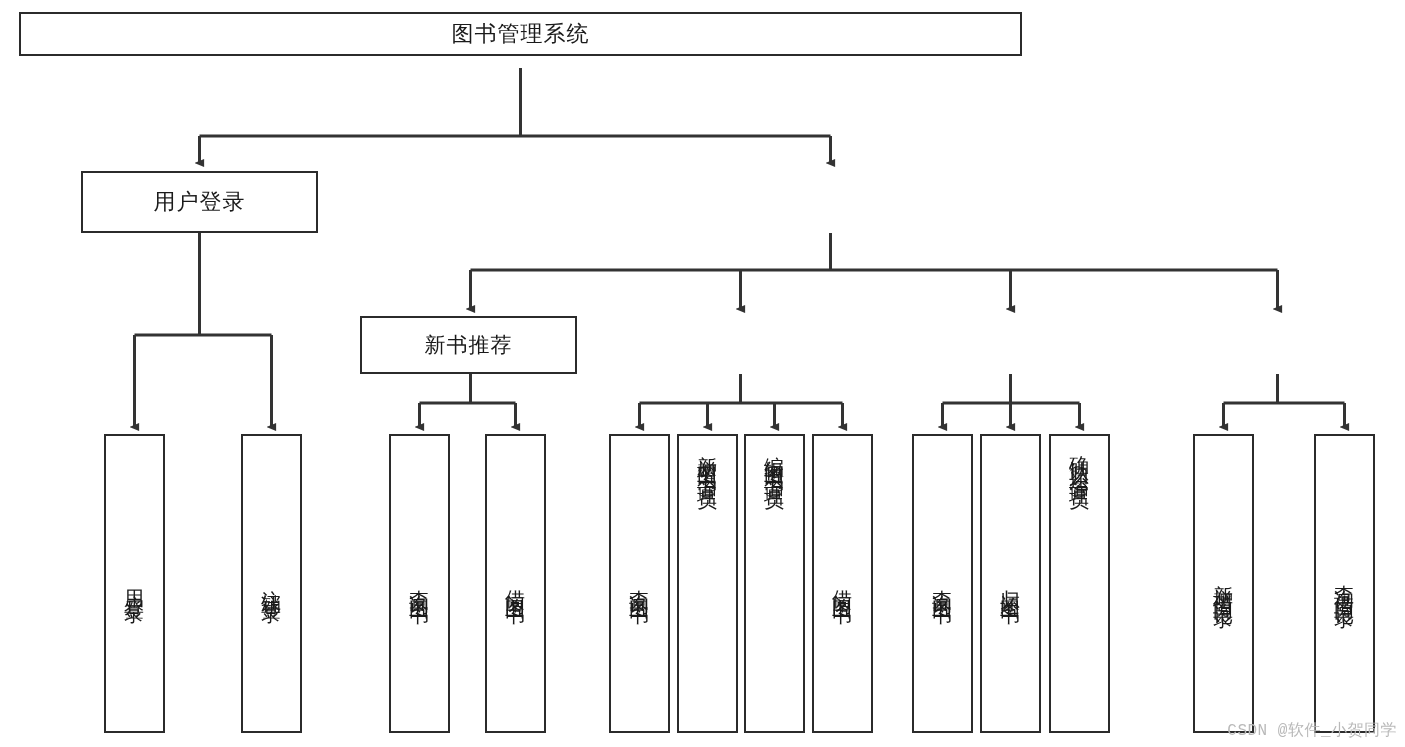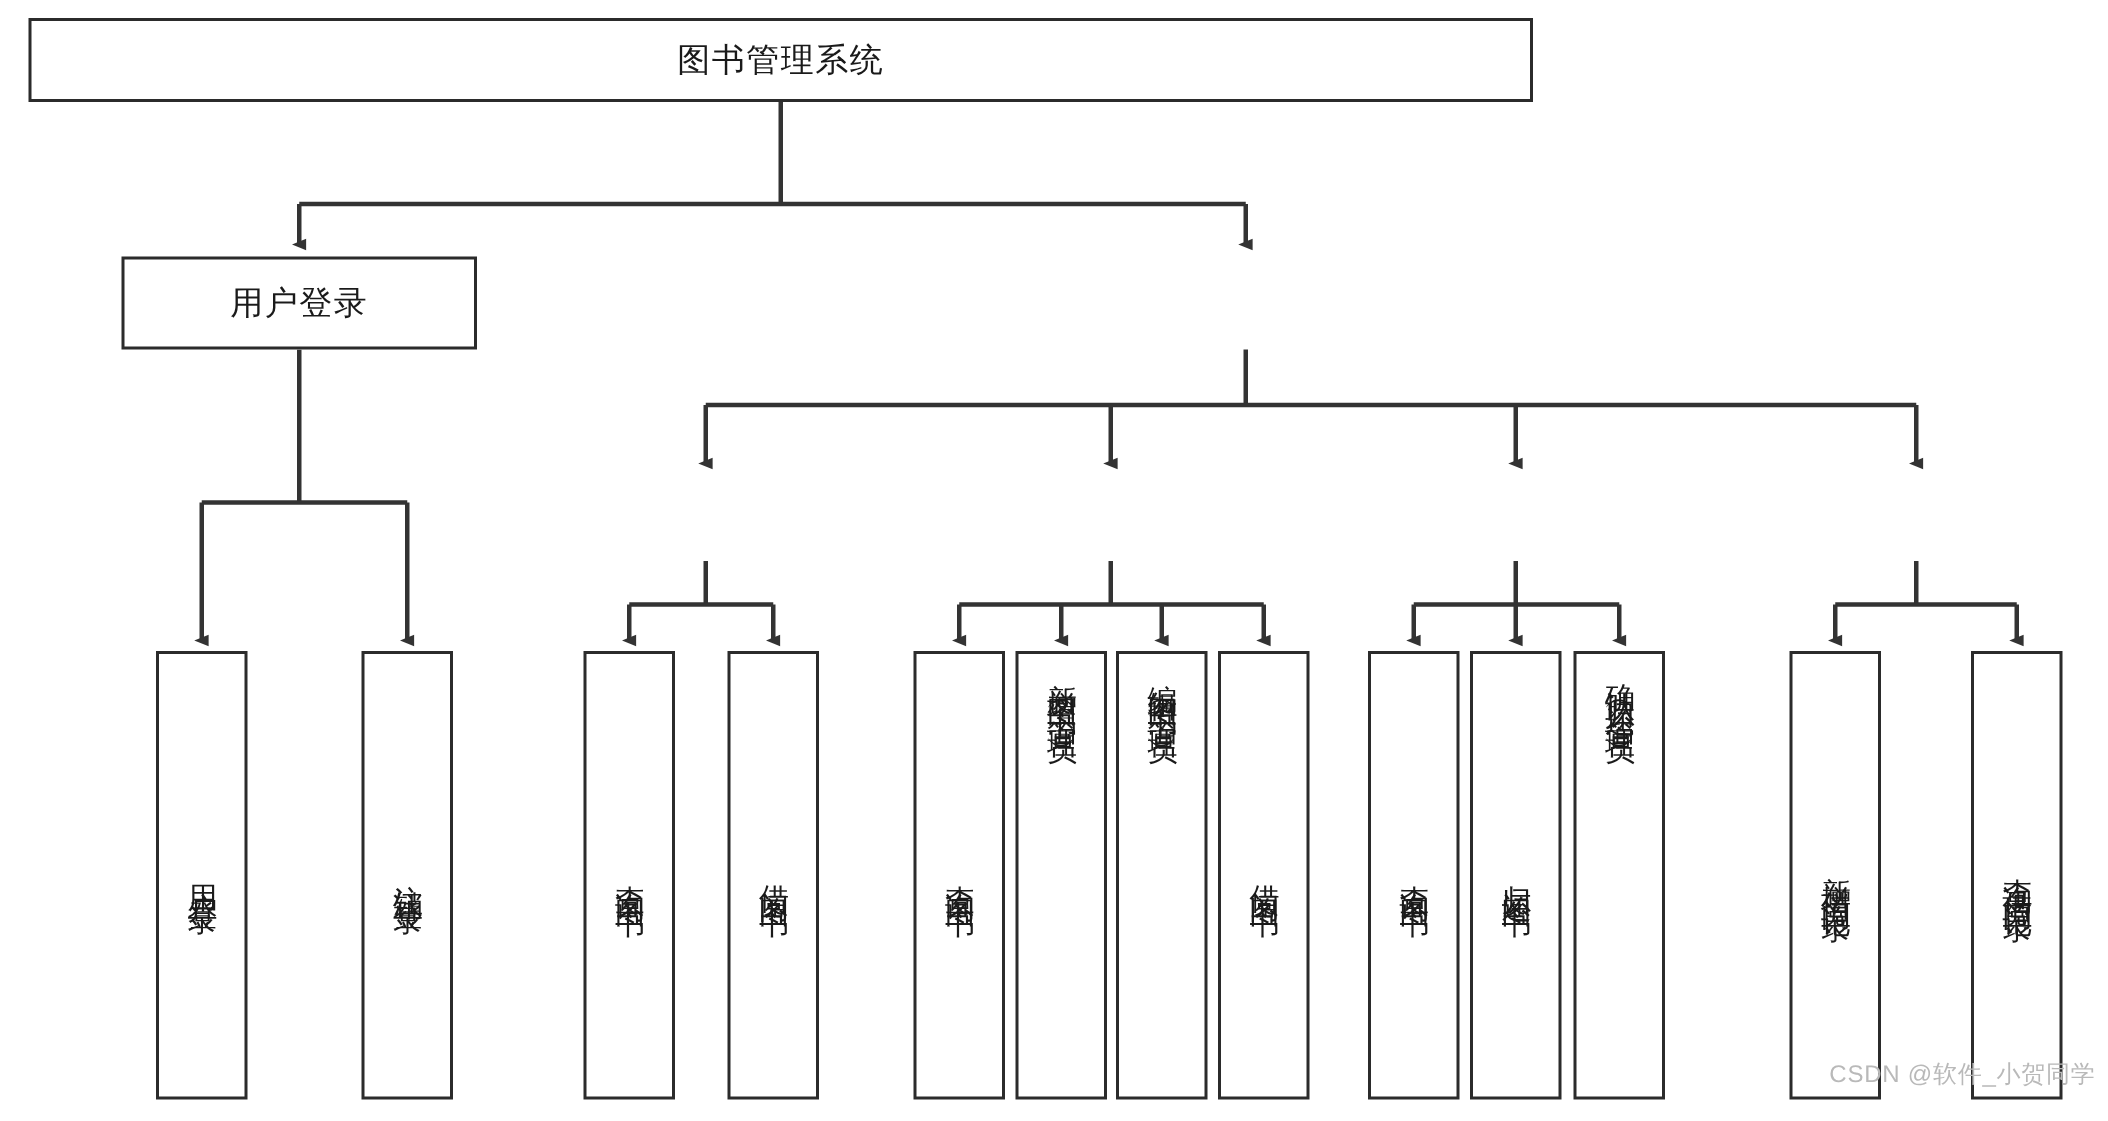--- a/index.html
+++ b/index.html
@@ -59,26 +59,27 @@
     white-space: nowrap;
     display: block;
   }
   .node-leaf.leaf-center {
     align-items: center;
     padding-top: 0;
   }
   .watermark {
     position: absolute;
     right: 8px;
-    bottom: 20px;
+    bottom: 6px;
     font-size: 16px;
     color: #b9b9b9;
     letter-spacing: 0.5px;
     white-space: nowrap;
     z-index: 5;
+    font-family: Liberation Mono, monospace;
   }
 </style>
 </head>
 <body>
 
 <div id="diagram-root">
 
   <svg id="diagram-svg" viewBox="0 0 1405 747" xmlns="http://www.w3.org/2000/svg">
     <defs>
       <marker id="arrow" markerWidth="10" markerHeight="10" refX="4.2" refY="5" orient="auto" markerUnits="userSpaceOnUse">
@@ -124,28 +125,31 @@
       <path d="M1010.5,403 L1010.5,427" marker-end="url(#arrow)"></path>
       <path d="M1079.5,403 L1079.5,427" marker-end="url(#arrow)"></path>
 
       <path d="M1277.5,374 L1277.5,403"></path>
       <path d="M1223.5,403 L1344.5,403"></path>
       <path d="M1223.5,403 L1223.5,427" marker-end="url(#arrow)"></path>
       <path d="M1344.5,403 L1344.5,427" marker-end="url(#arrow)"></path>
     </g>
   </svg>
 
-  <div class="node node-root" style="left:19px; top:12px; width:1003px; height:56px;">
+  <div class="node node-root" style="left:19px; top:12px; width:1003px; height:44px;">
     <span class="node-label">图书管理系统</span>
   </div>
 
   <div class="node node-level1" style="left:81px; top:171px; width:237px; height:62px;">
     <span class="node-label">用户登录</span>
   </div>
 
+  <div class="node node-level2" style="left:360px; top:316px; width:217px; height:58px;">
+    <span class="node-label">新书推荐</span>
+  </div>
 
   <div class="node node-leaf leaf-center" style="left:104px; top:434px; width:61px; height:299px;">
     <span class="node-label">用户登录</span>
   </div>
   <div class="node node-leaf leaf-center" style="left:241px; top:434px; width:61px; height:299px;">
     <span class="node-label">注销登录</span>
   </div>
 
   <div class="node node-leaf leaf-center" style="left:389px; top:434px; width:61px; height:299px;">
     <span class="node-label">查询图书</span>

